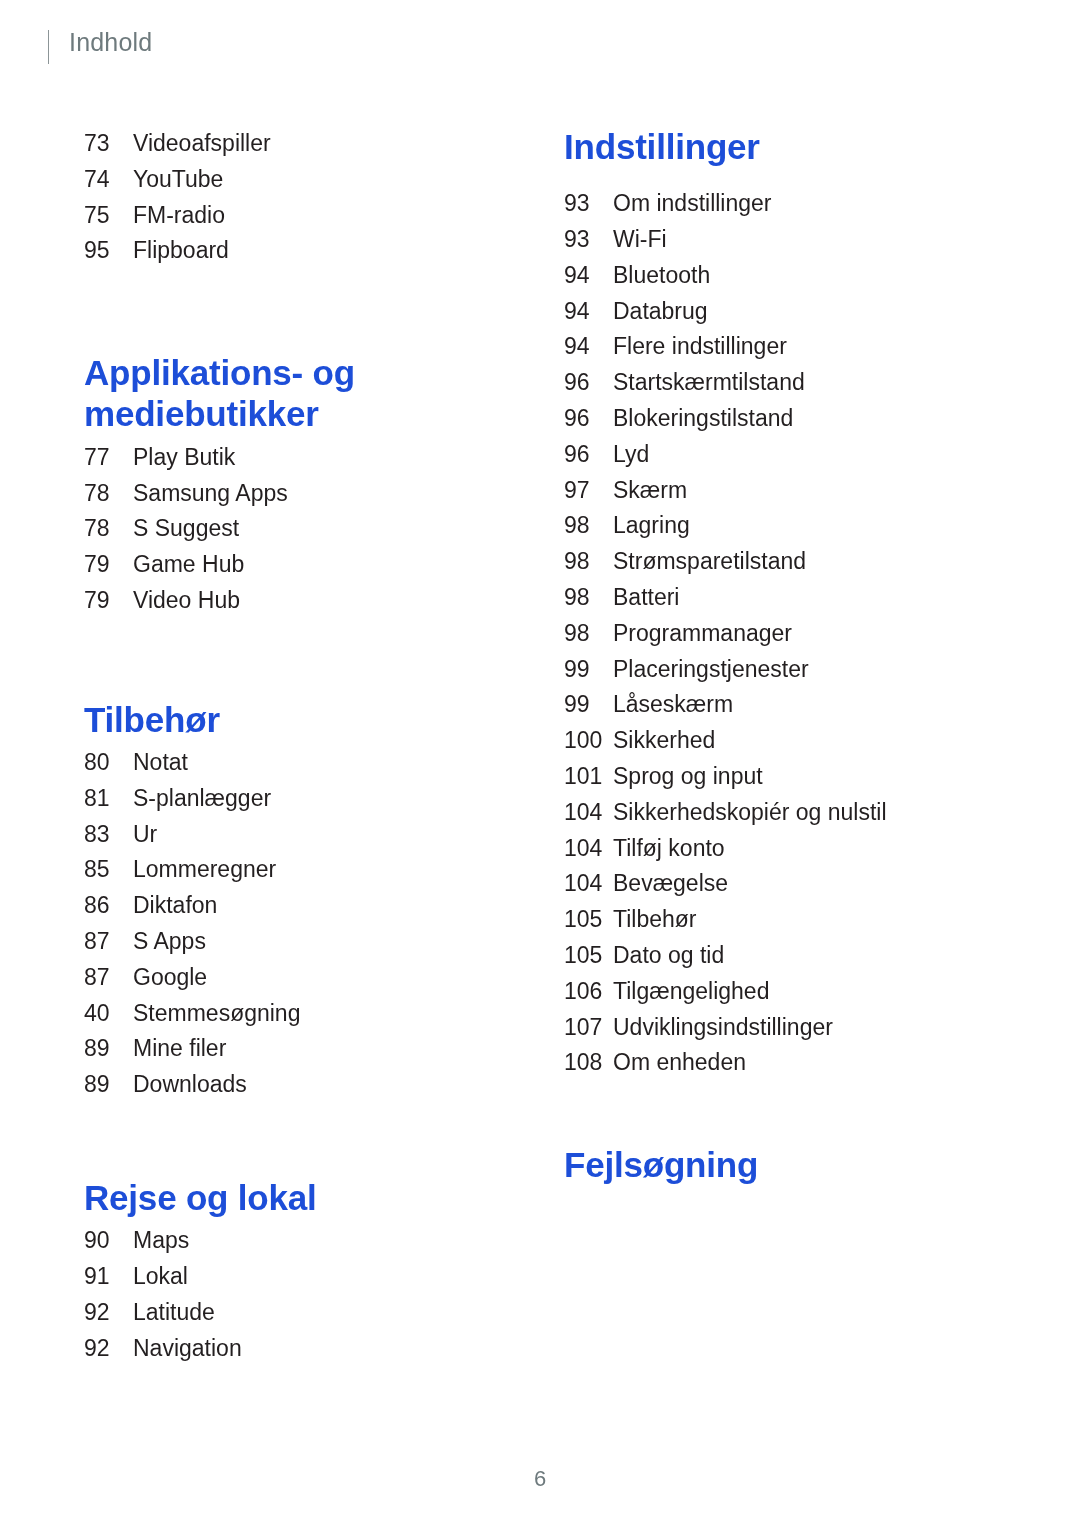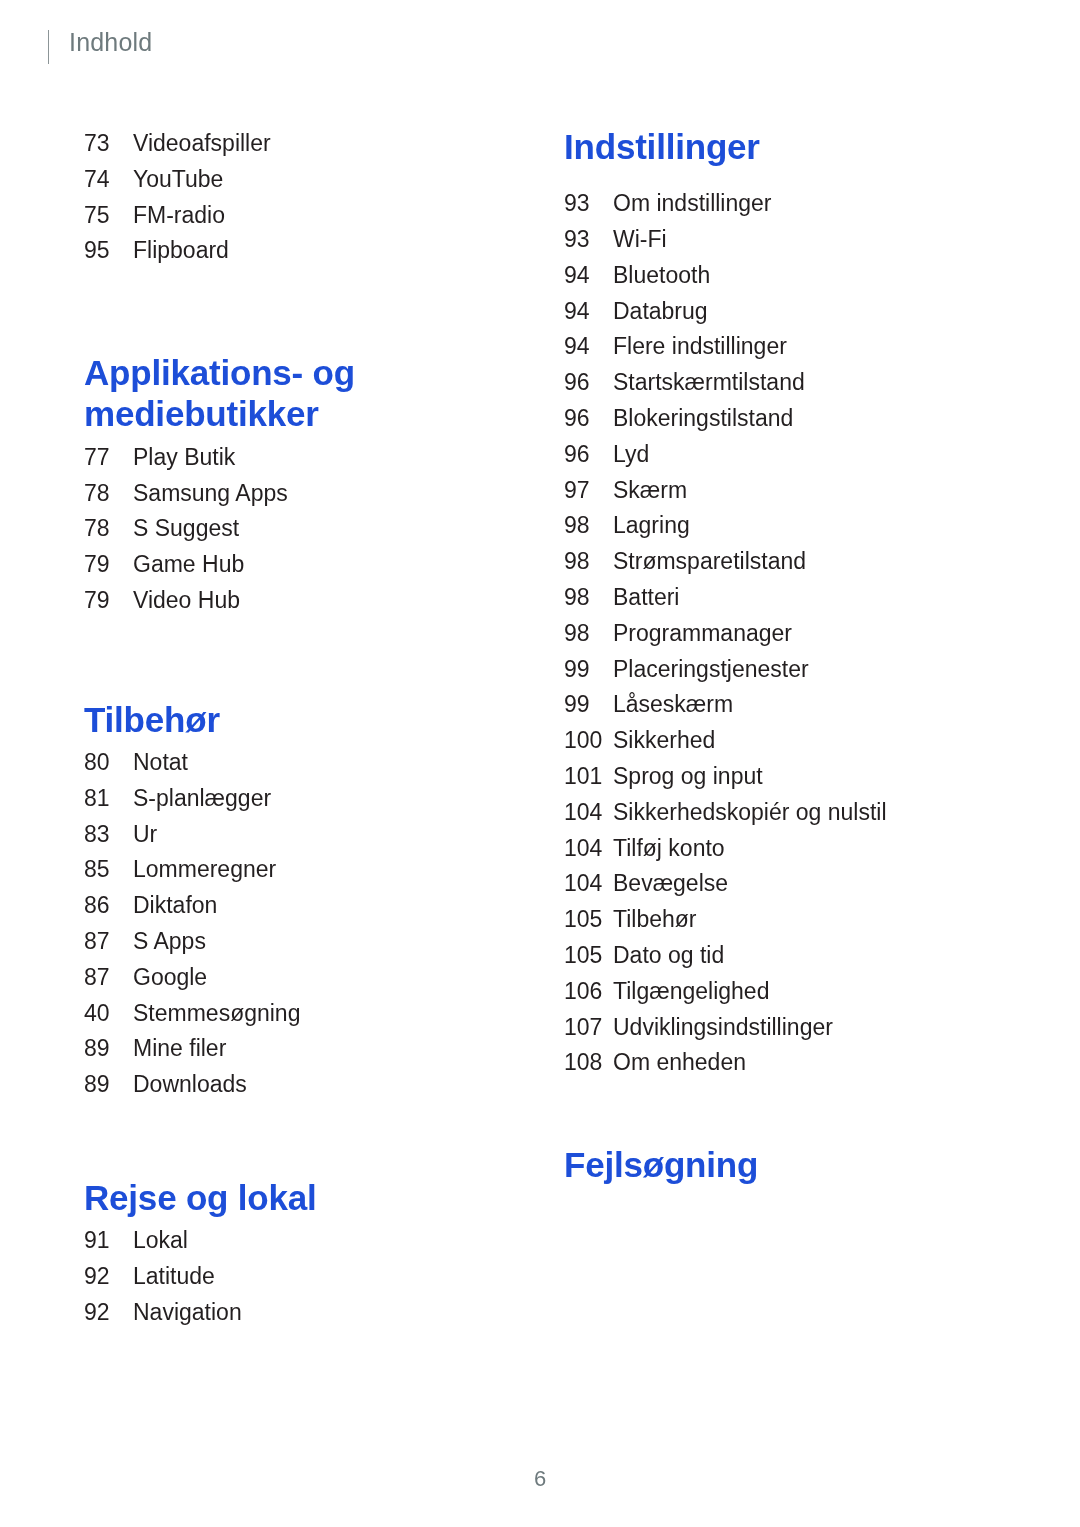--- a/index.html
+++ b/index.html
@@ -200,20 +200,24 @@
       </li>
       <li class="toc-row">
         <span class="toc-page">89</span>
         <span class="toc-label">Downloads</span>
       </li>
     </ul>
 
     <h2 class="section-heading gap-before-heading-3">Rejse og lokal</h2>
     <ul class="toc-list heading-to-list">
       <li class="toc-row">
+        <span class="toc-page">90</span>
+        <span class="toc-label">Maps</span>
+      </li>
+      <li class="toc-row">
         <span class="toc-page">91</span>
         <span class="toc-label">Lokal</span>
       </li>
       <li class="toc-row">
         <span class="toc-page">92</span>
         <span class="toc-label">Latitude</span>
       </li>
       <li class="toc-row">
         <span class="toc-page">92</span>
         <span class="toc-label">Navigation</span>

